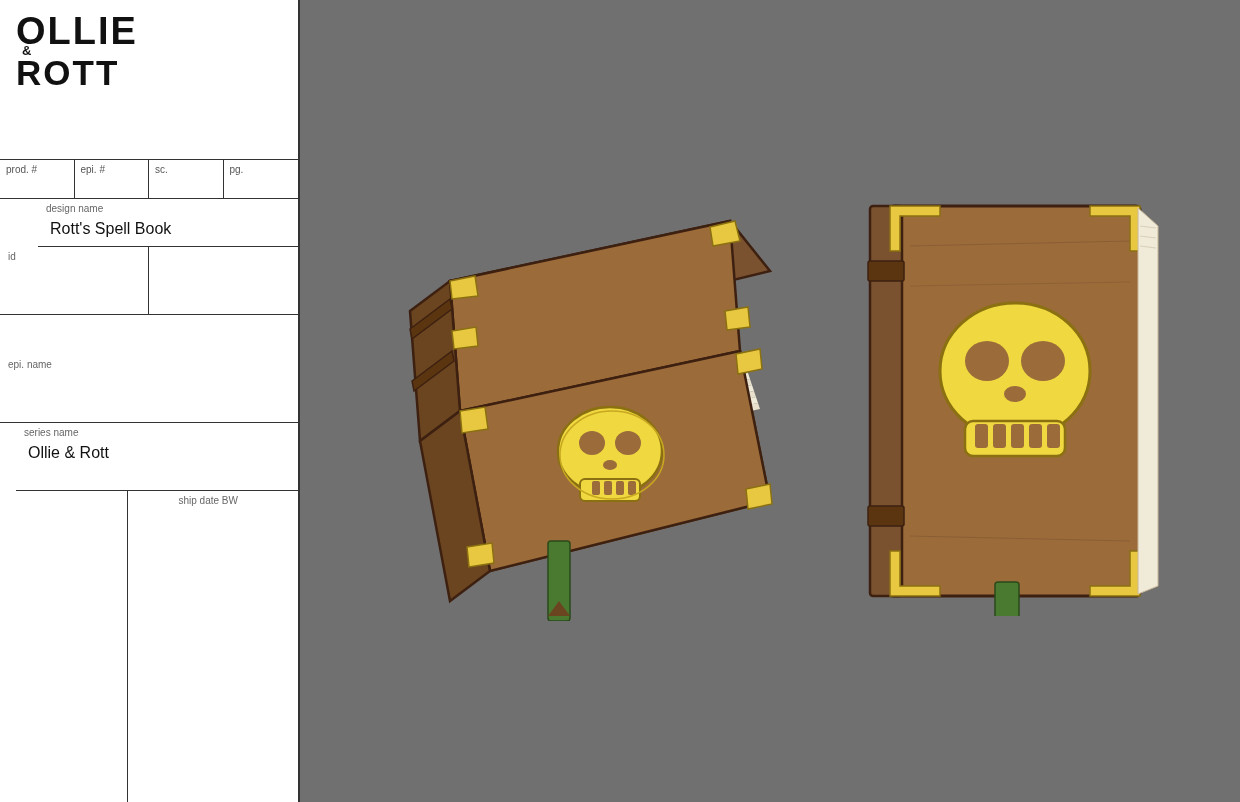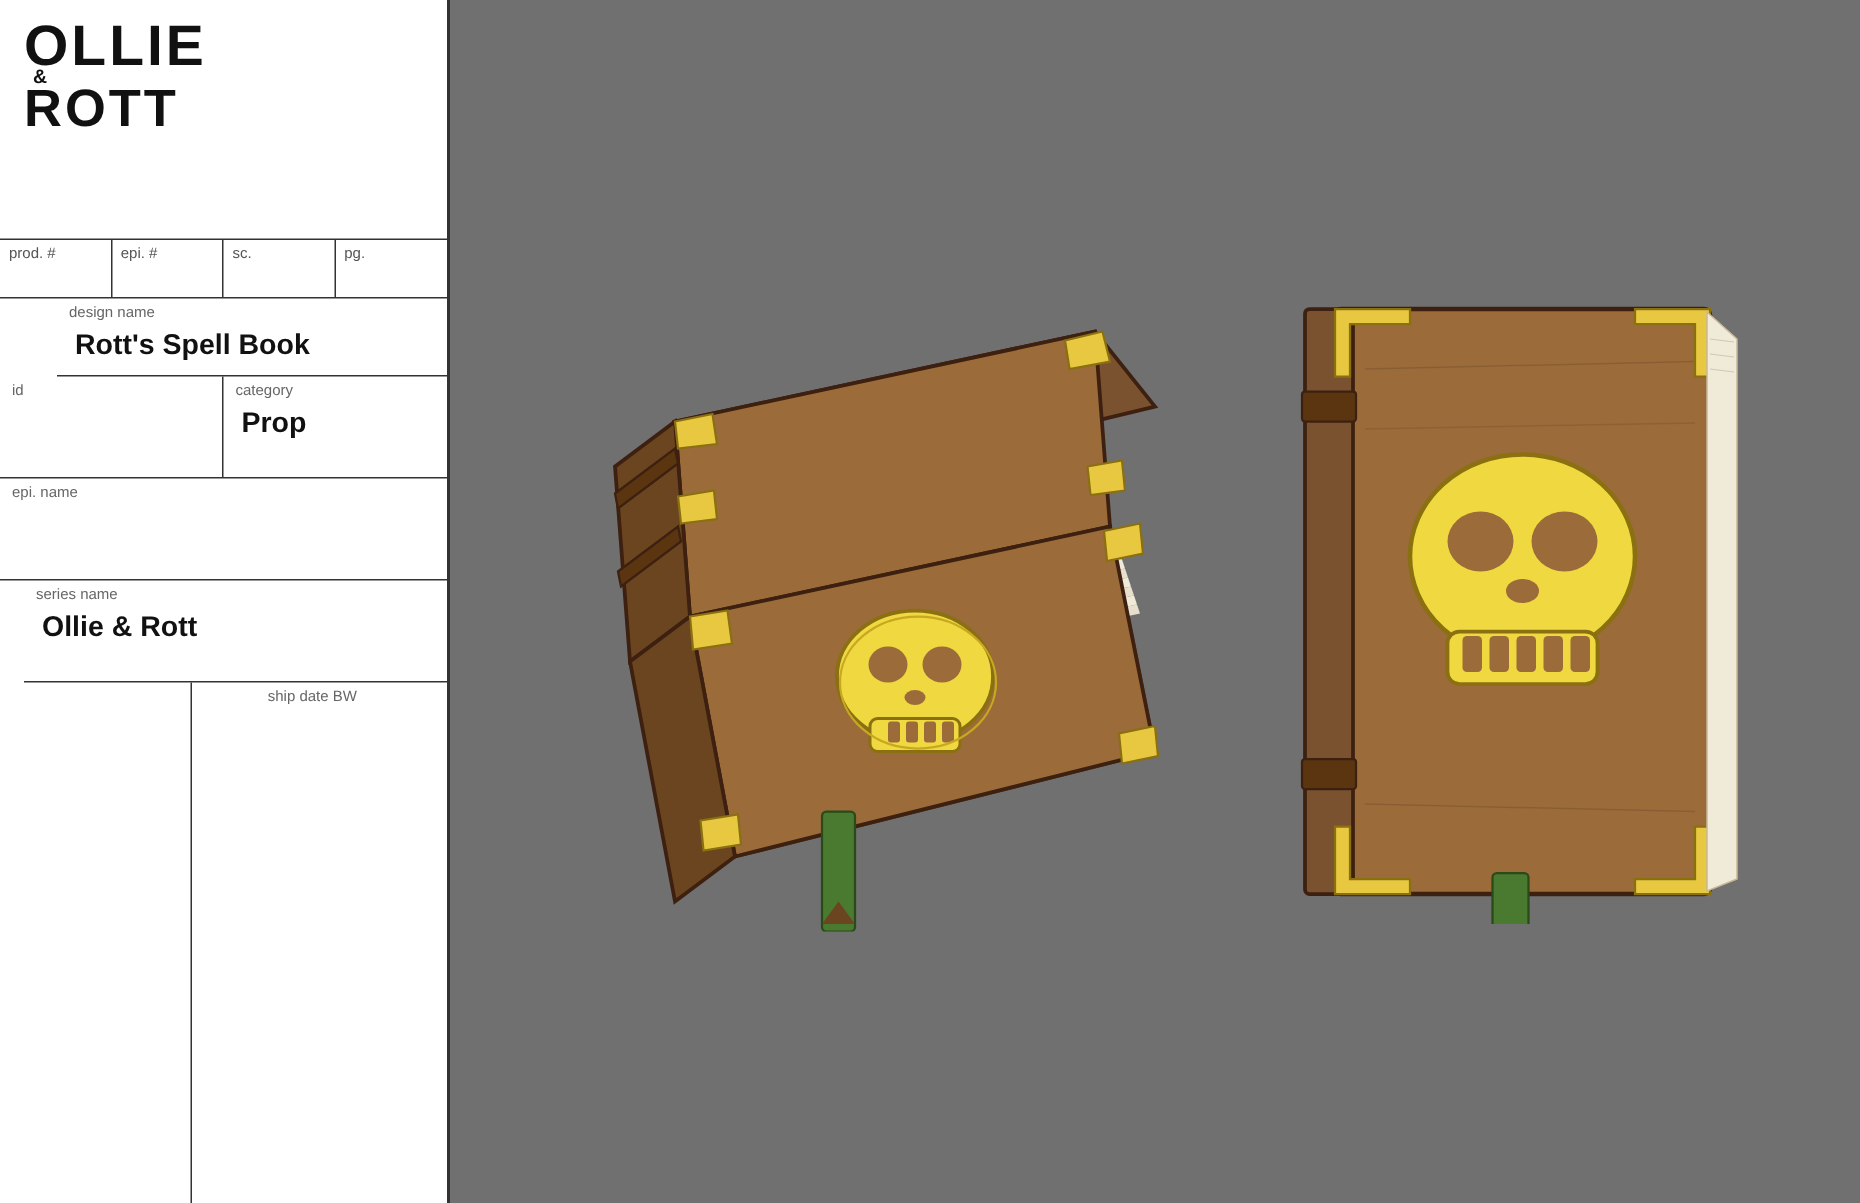--- a/index.html
+++ b/index.html
@@ -89,22 +89,22 @@
       margin-left: 38px;
     }
 
     .field-label {
       font-size: 10px;
       color: #666;
       margin-bottom: 2px;
     }
 
     .field-value {
-      font-size: 19px;
-      font-weight: bold;
+      font-size: 16px;
+      font-weight: normal;
       color: #111;
       padding: 4px 0 0 4px;
     }
 
     
     .id-category-row {
       display: grid;
       grid-template-columns: 1fr 1fr;
       border-bottom: 1.5px solid #333;
       min-height: 68px;
@@ -117,20 +117,21 @@
 
     .category-cell {
       padding: 4px 8px;
     }
 
     
     .epi-name-section {
       border-bottom: 1.5px solid #333;
       padding: 4px 8px 8px 8px;
       min-height: 68px;
+      margin-top: 40px;
     }
 
     
     .series-name-section {
       border-bottom: 1.5px solid #333;
       padding: 4px 8px 8px 8px;
       min-height: 68px;
       margin-left: 16px;
     }
 
@@ -191,24 +192,20 @@
   </div>
 
   <div class="field-section">
     <div class="field-label">design name</div>
     <div class="field-value">Rott's Spell Book</div>
   </div>
 
   <div class="id-category-row">
     <div class="id-cell">
       <div class="field-label">id</div>
-    </div>
-    <div class="category-cell">
-      <div class="field-label">category</div>
-      <div class="field-value">Prop</div>
     </div>
   </div>
 
   <div class="epi-name-section">
     <div class="field-label">epi. name</div>
   </div>
 
   <div class="series-name-section">
     <div class="field-label">series name</div>
     <div class="field-value">Ollie &amp; Rott</div>

